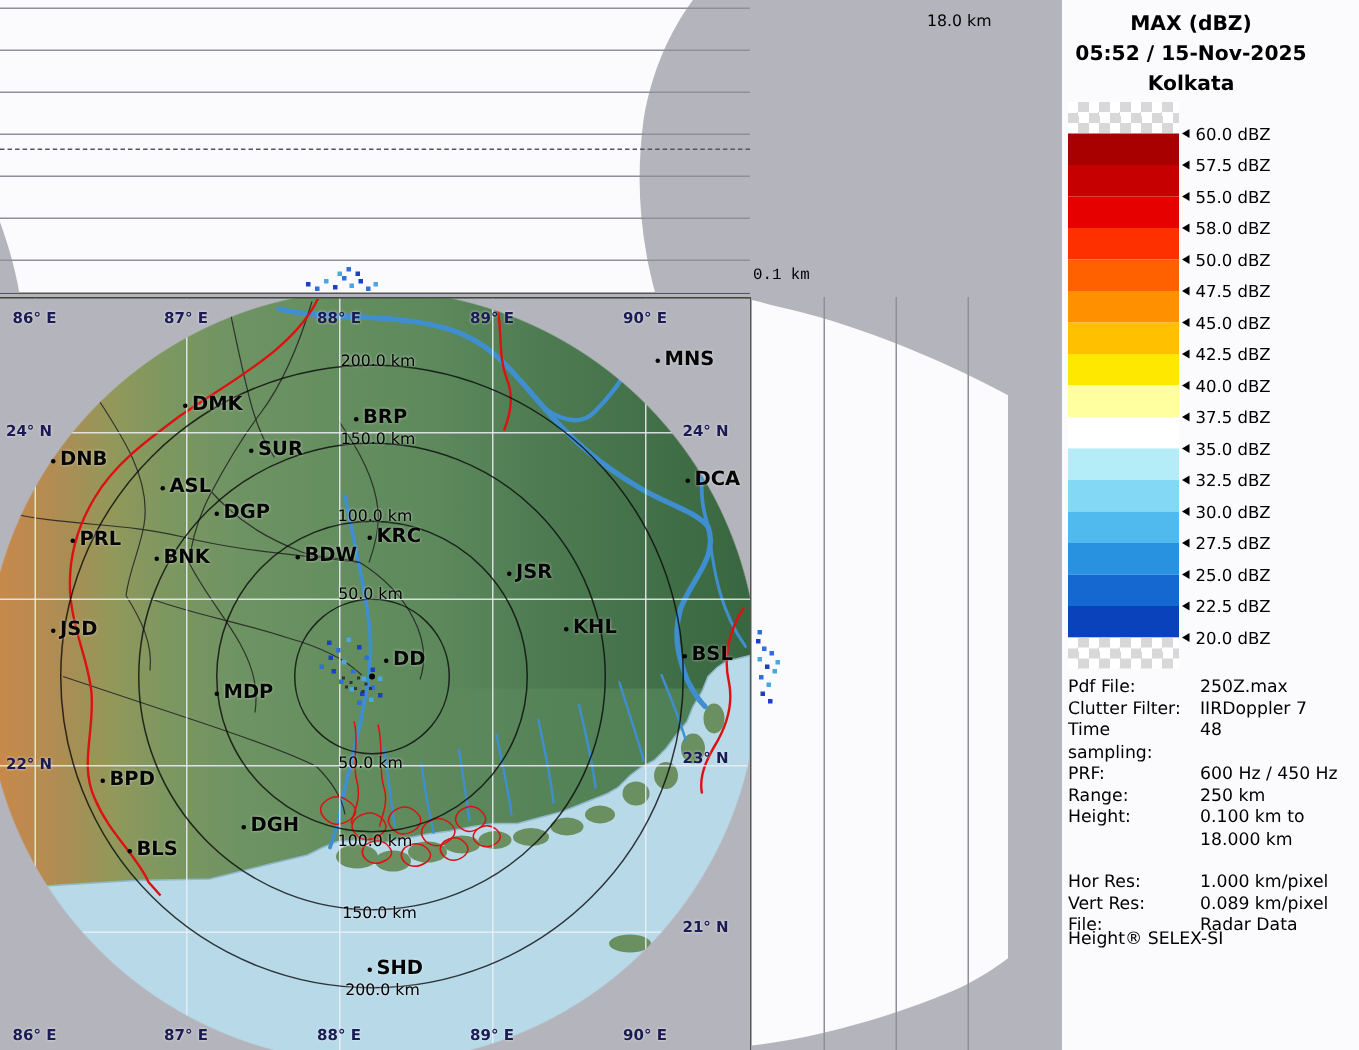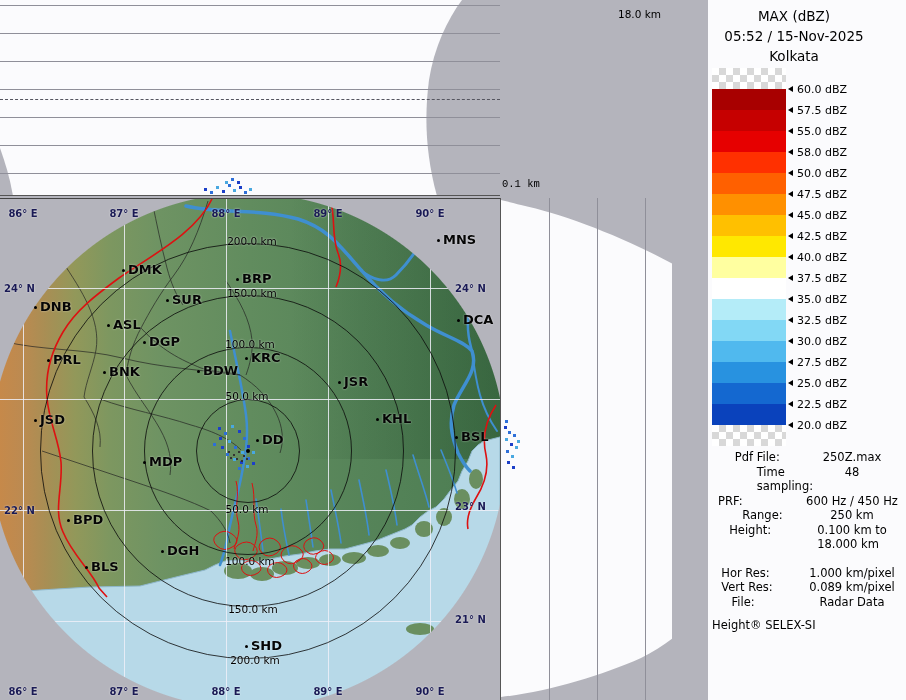--- a/index.html
+++ b/index.html
@@ -44,32 +44,32 @@
   .city .dot { position:absolute; left:0; top:0; width:3px; height:3px; background:#000; border-radius:50%; }
   .city .cname { position:absolute; left:6px; top:-7px; font-size:13px; font-weight:700;
     white-space:nowrap; color:#050505; text-shadow:0 0 2px rgba(255,255,255,0.6); }
   .echo { position:absolute; width:3px; height:3px; }
 
   
   .axis-label { position:absolute; font-size:10.5px; color:#000; white-space:nowrap; }
 
   
   #legend-title-block { position:absolute; left:0; top:6px; width:172px; text-align:center;
-    font-size:13.5px; line-height:20px; }
+    font-size:13.5px; line-height:20px;font-weight:bold; }
   #colorbar { position:absolute; left:4px; top:68px; width:74px; }
   .checker { width:100%;
     background:conic-gradient(#d8d8d8 0 25%, #fff 0 50%, #d8d8d8 0 75%, #fff 0 100%);
     background-size:14px 14px; }
   .cell { width:100%; }
   .scale-row { position:absolute; left:80px; height:20px; display:flex; align-items:center; }
   .arrow { width:0; height:0; border-top:3px solid transparent; border-bottom:3px solid transparent;
     border-right:5px solid #000; margin-right:4px; }
   .stext { font-size:11px; white-space:nowrap;text-align:center; }
   #legend-info { position:absolute; left:4px; top:450px; width:192px; font-size:11.5px; line-height:14.5px; }
-  .info-row { display:flex;justify-content:center; }
+  .info-row { display:flex; }
   .info-row.gap { margin-top:14px; }
   .ilabel { width:88px; flex:none; }
   .ivalue { white-space:pre-line; }
   #brand { position:absolute; left:4px; top:618px; font-size:11.5px; }
 </style>
 </head>
 <body>
 
 <div id="top-strip">
   <svg class="stripsvg" width="500" height="196">
@@ -485,20 +485,24 @@
         <div class="arrow"></div>
         <div class="stext">20.0 dBZ</div>
       </div>
     </div>
   <div id="legend-info">
       <div class="info-row">
         <div class="ilabel">Pdf File:</div>
         <div class="ivalue">250Z.max</div>
       </div>
       <div class="info-row">
+        <div class="ilabel">Clutter Filter:</div>
+        <div class="ivalue">IIRDoppler 7</div>
+      </div>
+      <div class="info-row">
         <div class="ilabel">Time sampling:</div>
         <div class="ivalue">48</div>
       </div>
       <div class="info-row">
         <div class="ilabel">PRF:</div>
         <div class="ivalue">600 Hz / 450 Hz</div>
       </div>
       <div class="info-row">
         <div class="ilabel">Range:</div>
         <div class="ivalue">250 km</div>

